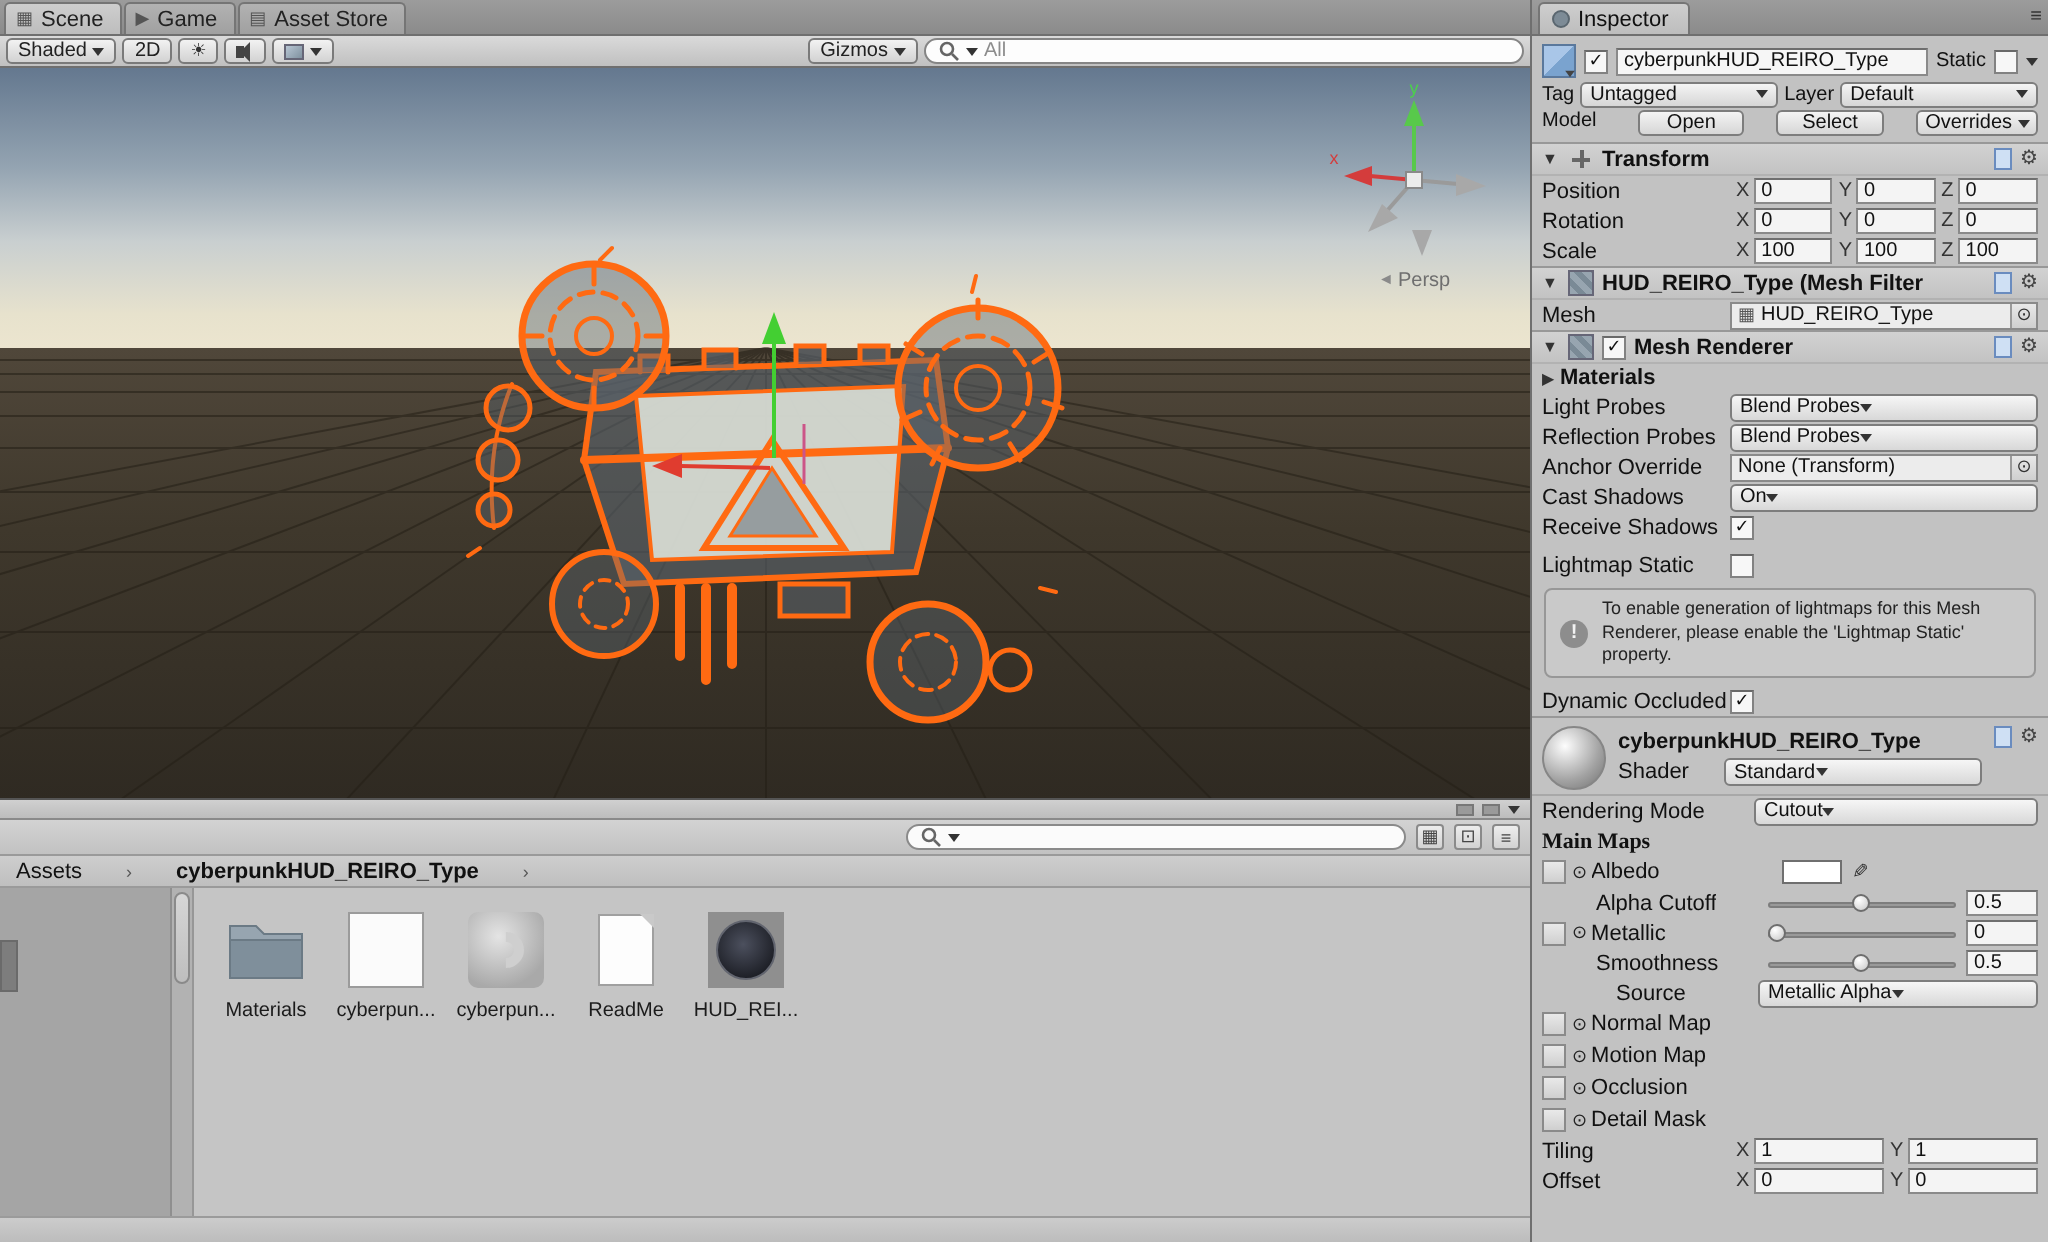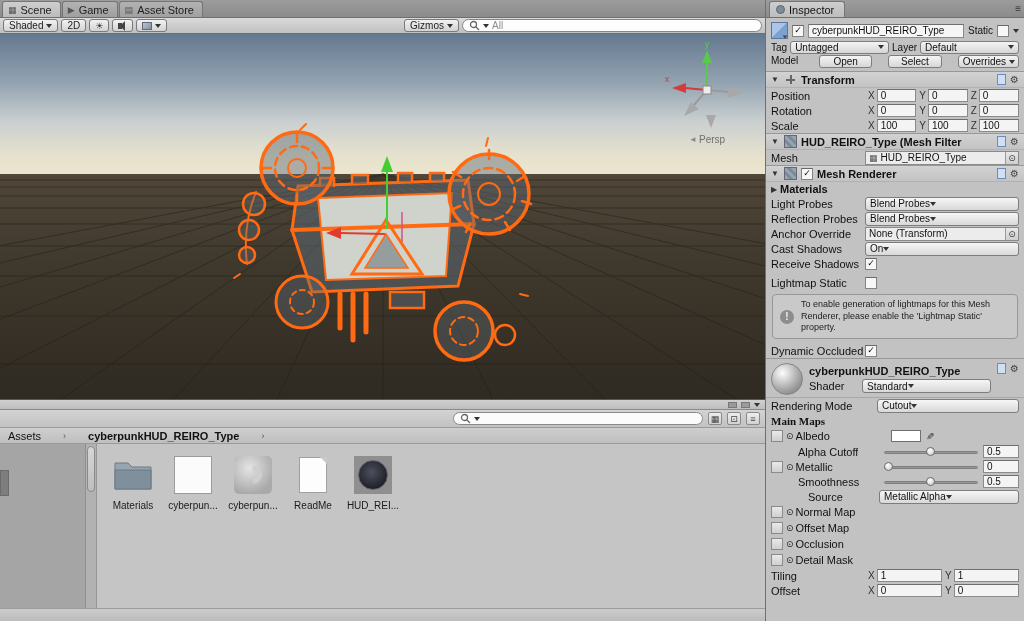--- a/index.html
+++ b/index.html
@@ -599,21 +599,21 @@
       </div>
     </div>
     <div class="insp-row" style="height:16px;">
       <span class="tex-slot"></span>
       <span class="picker-dot">⊙</span>
       <span class="map-label">Normal Map</span>
     </div>
     <div class="insp-row" style="height:16px;">
       <span class="tex-slot"></span>
       <span class="picker-dot">⊙</span>
-      <span class="map-label">Offset Map</span>
+      <span class="map-label">Motion Map</span>
     </div>
     <div class="insp-row" style="height:16px;">
       <span class="tex-slot"></span>
       <span class="picker-dot">⊙</span>
       <span class="map-label">Occlusion</span>
     </div>
     <div class="insp-row" style="height:16px;">
       <span class="tex-slot"></span>
       <span class="picker-dot">⊙</span>
       <span class="map-label">Detail Mask</span>

